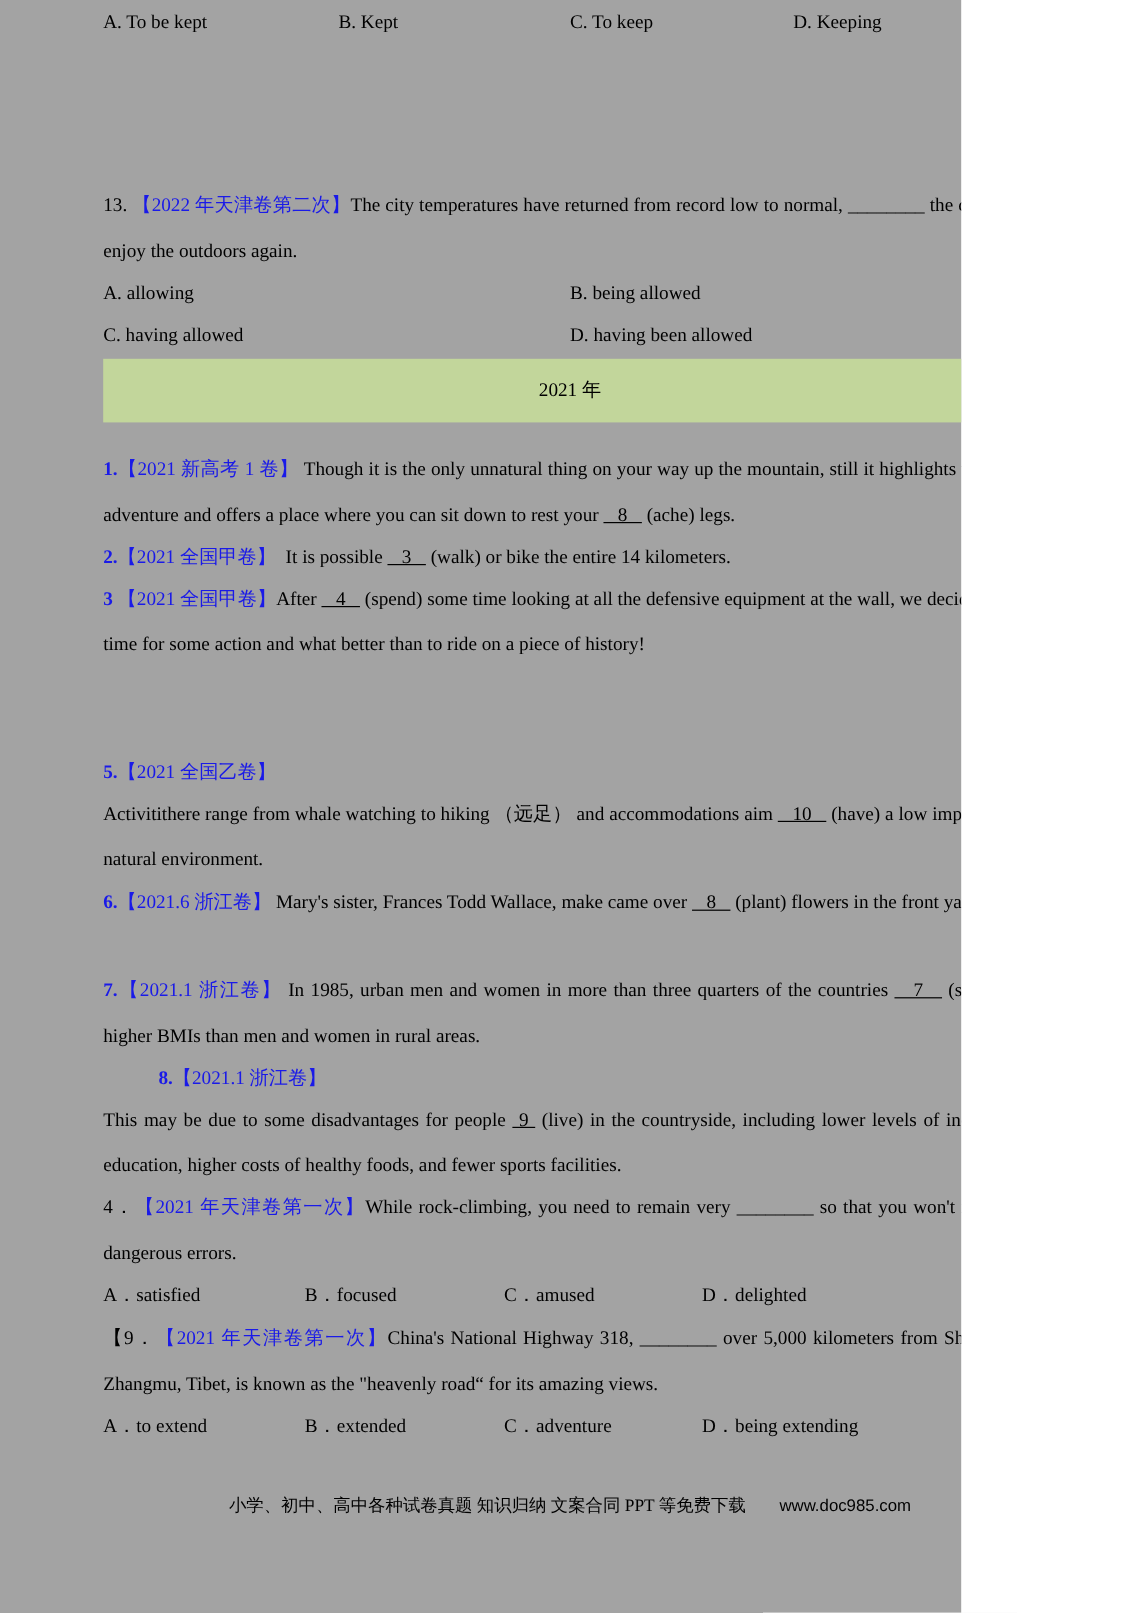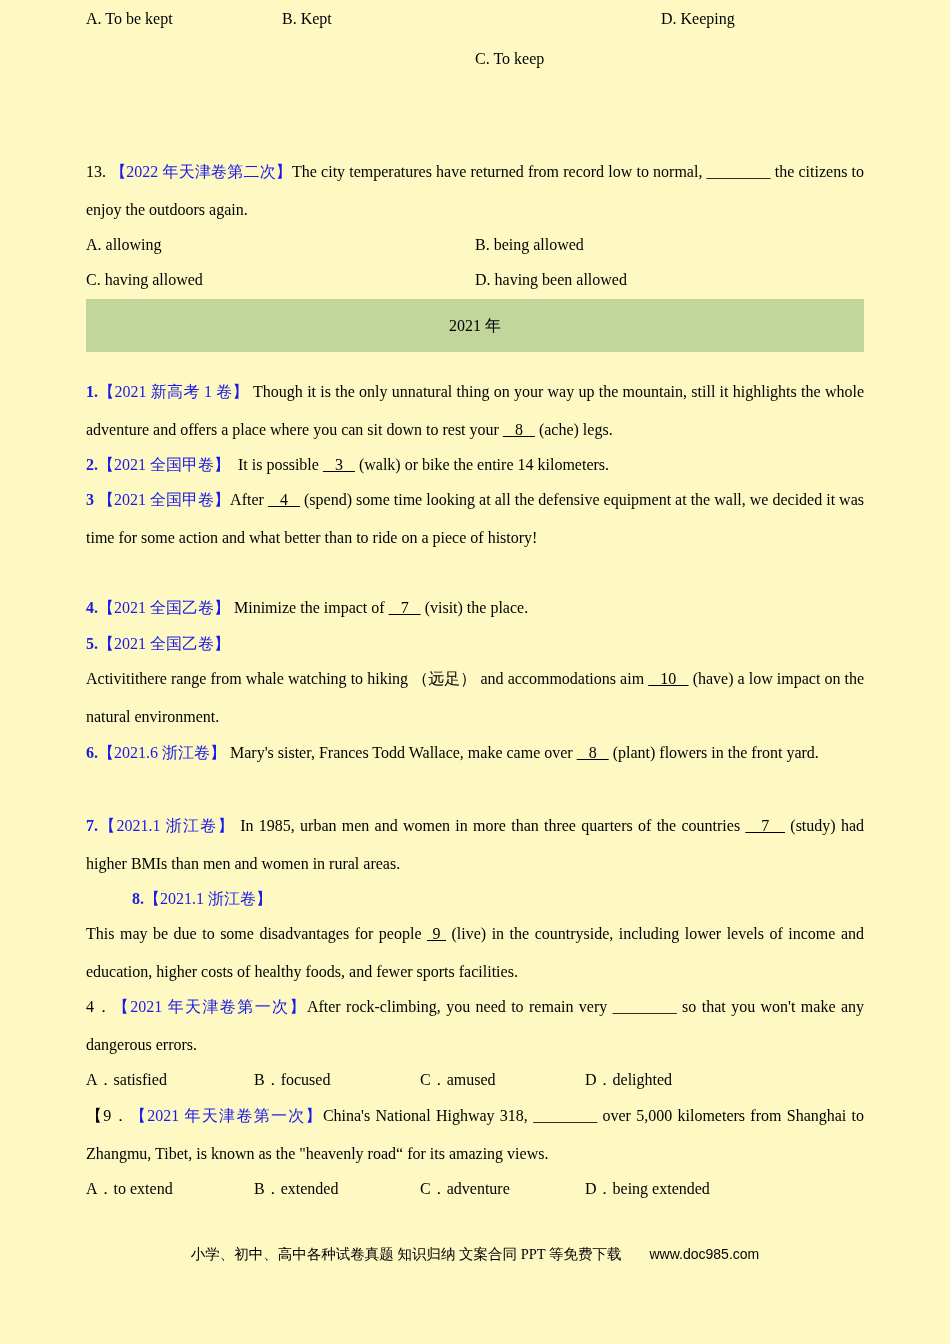--- a/index.html
+++ b/index.html
@@ -1,33 +1,33 @@
 <!DOCTYPE html>
 <html><head>
 <meta charset="utf-8">
 <style>
   html,body { margin:0; padding:0; background:#ffffff; }
   .page {
-    position:relative; width:950px; height:1344px; overflow:hidden;
-    background:#fef9c3; color:#000;
+    position:relative; width:801px; height:1344px; overflow:hidden;
+    background:#a3a3a3; color:#000;
     font-family:"Liberation Serif", serif;
   }
   .para {
     position:absolute; left:86px; width:778px;
     font-size:16px; line-height:37.5px;
   }
   .just { text-align:justify; }
   .optrow {
     position:absolute; left:86px; width:778px; height:38px;
     font-size:16px; line-height:37.5px;
   }
   .optrow span { position:absolute; top:0; white-space:nowrap; }
   .row-q12 span:nth-child(1){ left:0; }
   .row-q12 span:nth-child(2){ left:196px; }
-  .row-q12 span:nth-child(3){ left:389px;margin-top:40px; }
+  .row-q12 span:nth-child(3){ left:389px; }
   .row-q12 span:nth-child(4){ left:575px; }
   .row-ab span:nth-child(1){ left:0; }
   .row-ab span:nth-child(2){ left:389px; }
   .row-tj span:nth-child(1){ left:0; }
   .row-tj span:nth-child(2){ left:168px; }
   .row-tj span:nth-child(3){ left:334px; }
   .row-tj span:nth-child(4){ left:499px; }
   .banner {
     position:absolute; left:86px; top:299px; width:778px; height:53px;
     background:#c2d69b; text-align:center; box-sizing:border-box;
@@ -69,41 +69,40 @@
     <span>B. being allowed</span>
   </div>
 
   <div class="banner">
     <span>2021 年</span>
   </div>
 
   <div class="para just" style="top:373px;"><span class="s-bb">1.</span><span class="s-b">【2021 新高考 1 卷】</span><span class="s-k"> Though it is the only unnatural thing on your way up the mountain, still it highlights the whole adventure and offers a place where you can sit down to rest your </span><span class="s-u">&nbsp;&nbsp;&nbsp;8&nbsp;&nbsp;&nbsp;</span><span class="s-k"> (ache) legs.</span></div>
   <div class="para" style="top:446px;"><span class="s-bb">2.</span><span class="s-b">【2021 全国甲卷】</span><span class="s-k">&nbsp; It is possible </span><span class="s-u">&nbsp;&nbsp;&nbsp;3&nbsp;&nbsp;&nbsp;</span><span class="s-k"> (walk) or bike the entire 14 kilometers.</span></div>
   <div class="para just" style="top:481px;"><span class="s-bb">3 </span><span class="s-b">【2021 全国甲卷】</span><span class="s-k">After </span><span class="s-u">&nbsp;&nbsp;&nbsp;4&nbsp;&nbsp;&nbsp;</span><span class="s-k"> (spend) some time looking at all the defensive equipment at the wall, we decided it was time for some action and what better than to ride on a piece of history!</span></div>
-  <div class="para" style="top:589px;"><span class="s-bb">4.</span><span class="s-b">【2021 全国乙卷】</span><span class="s-k"> Minimize the impact of </span><span class="s-u">&nbsp;&nbsp;&nbsp;7&nbsp;&nbsp;&nbsp;</span><span class="s-k"> (visit) the place.</span></div>
   <div class="para" style="top:625px;"><span class="s-bb">5.</span><span class="s-b">【2021 全国乙卷】</span></div>
   <div class="para just" style="top:660px;"><span class="s-k">Activitithere range from whale watching to hiking （远足） and accommodations aim </span><span class="s-u">&nbsp;&nbsp;&nbsp;10&nbsp;&nbsp;&nbsp;</span><span class="s-k"> (have) a low impact on the natural environment.</span></div>
   <div class="para just" style="top:734px;"><span class="s-bb">6.</span><span class="s-b">【2021.6 浙江卷】</span><span class="s-k"> Mary's sister, Frances Todd Wallace, make came over </span><span class="s-u">&nbsp;&nbsp;&nbsp;8&nbsp;&nbsp;&nbsp;</span><span class="s-k"> (plant) flowers in the front yard.</span></div>
   <div class="para just" style="top:807px;"><span class="s-bb">7.</span><span class="s-b">【2021.1 浙江卷】</span><span class="s-k"> In 1985, urban men and women in more than three quarters of the countries </span><span class="s-u">&nbsp;&nbsp;&nbsp;7&nbsp;&nbsp;&nbsp;</span><span class="s-k"> (study) had higher BMIs than men and women in rural areas.</span></div>
   <div class="para" style="top:880px;margin-left:46px;"><span class="s-bb">8.</span><span class="s-b">【2021.1 浙江卷】</span></div>
   <div class="para just" style="top:915px;"><span class="s-k">This may be due to some disadvantages for people </span><span class="s-u">&nbsp;9&nbsp;</span><span class="s-k"> (live) in the countryside, including lower levels of income and education, higher costs of healthy foods, and fewer sports facilities.</span></div>
 
-  <div class="para just" style="top:988px;"><span class="s-k">4．</span><span class="s-b">【2021 年天津卷第一次】</span><span class="s-k">After rock-climbing, you need to remain very </span><span class="s-k">________</span><span class="s-k"> so that you won't make any dangerous errors.</span></div>
+  <div class="para just" style="top:988px;"><span class="s-k">4．</span><span class="s-b">【2021 年天津卷第一次】</span><span class="s-k">While rock-climbing, you need to remain very </span><span class="s-k">________</span><span class="s-k"> so that you won't make any dangerous errors.</span></div>
   <div class="optrow row-tj" style="top:1061px;">
     <span>A．satisfied</span>
     <span>B．focused</span>
     <span>C．amused</span>
     <span>D．delighted</span>
   </div>
 
   <div class="para just" style="top:1097px;"><span class="s-k">【9．</span><span class="s-b">【2021 年天津卷第一次】</span><span class="s-k">China's National Highway 318, </span><span class="s-k">________</span><span class="s-k"> over 5,000 kilometers from Shanghai to Zhangmu, Tibet, is known as the "heavenly road“ for its amazing views.</span></div>
   <div class="optrow row-tj" style="top:1170px;">
     <span>A．to extend</span>
     <span>B．extended</span>
     <span>C．adventure</span>
-    <span>D．being extended</span>
+    <span>D．being extending</span>
   </div>
 
   <div class="footer">
     <span>小学、初中、高中各种试卷真题 知识归纳 文案合同 PPT 等免费下载</span><span class="url">www.doc985.com</span>
   </div>
 
 </div>
 
 </body></html>

